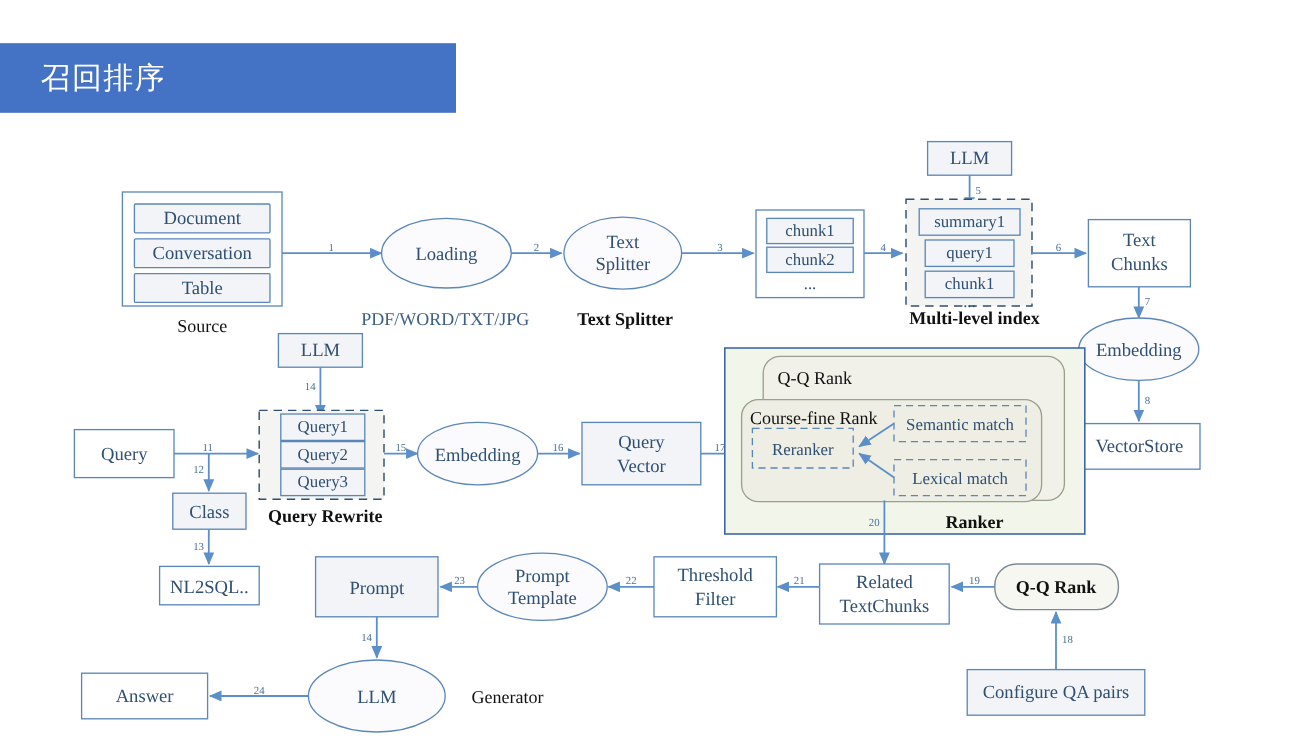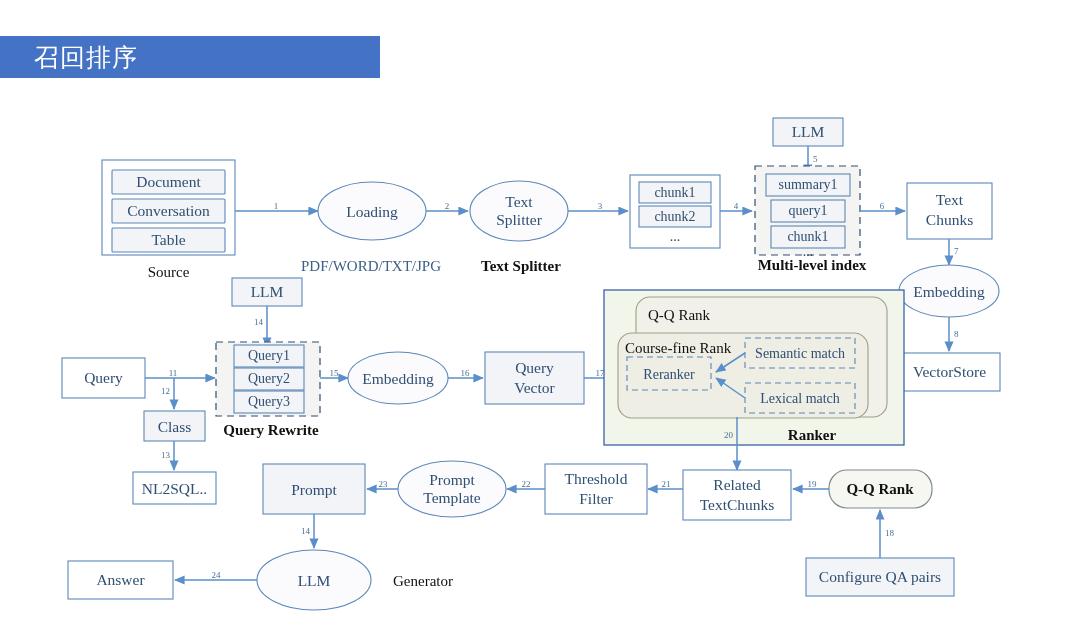--- a/index.html
+++ b/index.html
@@ -1,17 +1,17 @@
 <!DOCTYPE html>
 <html><head>
 <meta charset="utf-8">
 <style>
   html,body{margin:0;padding:0;background:#ffffff;}
   body{width:1080px;height:623px;font-family:"Liberation Serif",serif;overflow:hidden;position:relative;}
-  #banner{position:absolute;left:0;top:36px;width:380px;height:42px;background:#4472c4;}
+  #banner{position:absolute;left:0;top:36px;width:380px;height:58px;background:#4472c4;}
   #banner .btext{position:absolute;left:34px;top:50%;transform:translateY(-50%);
     color:#ffffff;font-family:"DejaVu Sans",sans-serif;font-size:25px;letter-spacing:1px;}
   #stage{position:absolute;left:0;top:0;width:1080px;height:623px;}
   svg{display:block;}
   .nodeText{font-family:"Liberation Serif",serif;font-size:15.5px;fill:#2f4f73;}
   .nodeTextSm{font-family:"Liberation Serif",serif;font-size:14px;fill:#2f4f73;}
   .capB{font-family:"Liberation Serif",serif;font-size:15px;fill:#111111;font-weight:bold;}
   .capR{font-family:"Liberation Serif",serif;font-size:15px;fill:#111111;}
   .capBlue{font-family:"Liberation Serif",serif;font-size:15px;fill:#3c5f86;}
   .elab{font-family:"Liberation Serif",serif;font-size:9px;fill:#4a6f95;}

